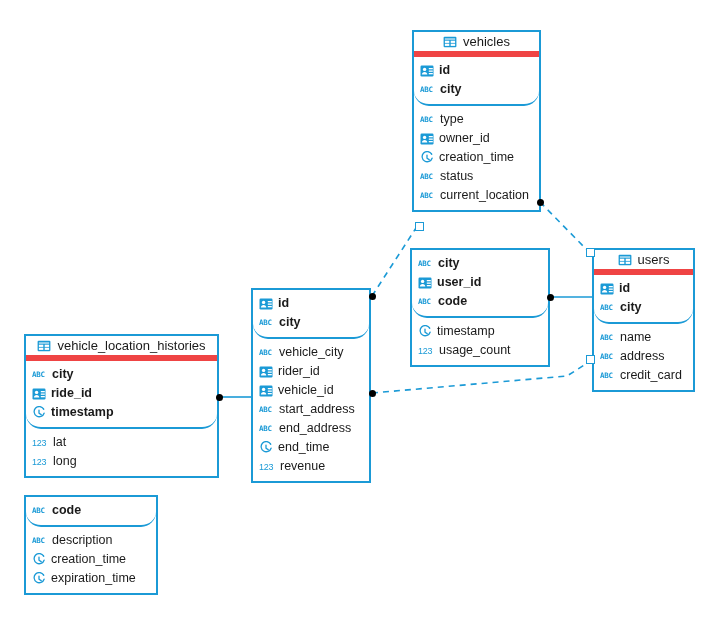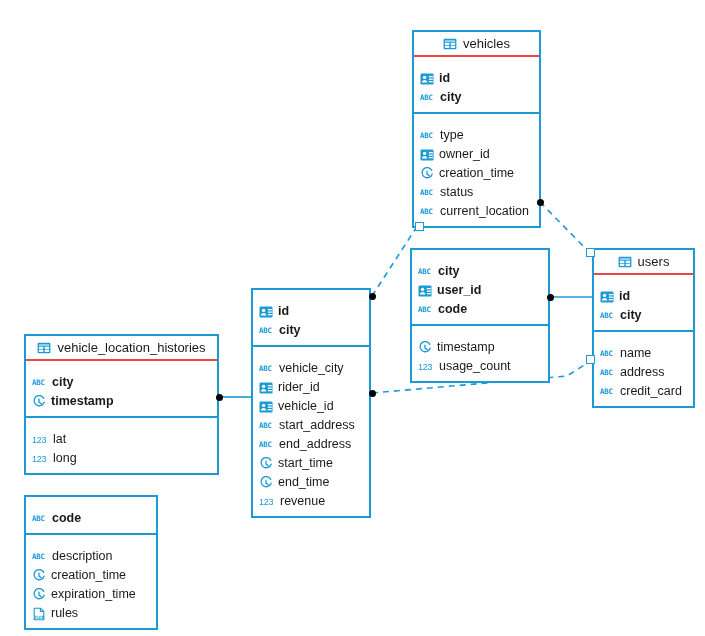--- a/index.html
+++ b/index.html
@@ -39,33 +39,34 @@
     z-index: 2;
   }
 
   .table-title {
     box-sizing: border-box;
     height: 25px;
     display: flex;
     align-items: center;
     justify-content: center;
     gap: 6px;
-    border-bottom: 2px solid #ef4444;
+    border-bottom: 6px solid #ef4444;
     background: #ffffff;
     padding: 0 6px;
   }
   .table-title-text {
     font-size: 13px;
     color: #1a1a1a;
     white-space: nowrap;
     line-height: 1;
   }
 
   .col-group {
-    padding: 12px 0 5px 0;
+    padding: 4px 0 5px 0;
+    border-radius: 15px;
   }
   .col-group.pk-group {
     border-bottom: 2px solid #1b9ad6;
   }
   .col-group.pk-group .col-name {
     font-weight: bold;
   }
 
   .column-row {
     display: flex;
@@ -363,30 +364,20 @@
           <span class="col-name">end_address</span>
         </div>
         <div class="column-row">
           <span class="icon">
             <svg width="14" height="14" viewBox="0 0 14 14">
               <path d="M11.6 3.0 A5.1 5.1 0 1 0 12.1 7.2" fill="none" stroke="#1b9ad6" stroke-width="1.3" stroke-linecap="round"></path>
               <path d="M11.0 1.7 L12.6 3.3 L10.9 4.0 Z" fill="#1b9ad6"></path>
               <path d="M7.0 4.1 L7.0 7.2 L9.2 8.6" fill="none" stroke="#1b9ad6" stroke-width="1.3" stroke-linecap="round" stroke-linejoin="round"></path>
             </svg>
           </span>
-          <span class="col-name">start_time</span>
-        </div>
-        <div class="column-row">
-          <span class="icon">
-            <svg width="14" height="14" viewBox="0 0 14 14">
-              <path d="M11.6 3.0 A5.1 5.1 0 1 0 12.1 7.2" fill="none" stroke="#1b9ad6" stroke-width="1.3" stroke-linecap="round"></path>
-              <path d="M11.0 1.7 L12.6 3.3 L10.9 4.0 Z" fill="#1b9ad6"></path>
-              <path d="M7.0 4.1 L7.0 7.2 L9.2 8.6" fill="none" stroke="#1b9ad6" stroke-width="1.3" stroke-linecap="round" stroke-linejoin="round"></path>
-            </svg>
-          </span>
           <span class="col-name">end_time</span>
         </div>
         <div class="column-row">
           <span class="icon icon-123">123</span>
           <span class="col-name">revenue</span>
         </div>
       </div>
     </div>
     <div class="table-node" style="left: 24px; top: 334px; width: 195px;">
       <div class="table-title">
@@ -403,20 +394,33 @@
         <span class="table-title-text">vehicle_location_histories</span>
       </div>
       <div class="col-group pk-group">
         <div class="column-row">
           <span class="icon icon-abc">ABC</span>
           <span class="col-name">city</span>
         </div>
         <div class="column-row">
           <span class="icon">
             <svg width="14" height="14" viewBox="0 0 14 14">
+              <rect x="0.5" y="1.5" width="13" height="11" rx="1.2" fill="#1b9ad6"></rect>
+              <circle cx="4.6" cy="5.4" r="1.7" fill="#ffffff"></circle>
+              <path d="M1.9 10.6c0-1.6 1.2-2.5 2.7-2.5s2.7 0.9 2.7 2.5z" fill="#ffffff"></path>
+              <rect x="8.8" y="4.0" width="4.0" height="1.3" fill="#ffffff"></rect>
+              <rect x="8.8" y="6.5" width="4.0" height="1.3" fill="#ffffff"></rect>
+              <rect x="8.8" y="9.0" width="4.0" height="1.3" fill="#ffffff"></rect>
+            </svg>
+          </span>
+          <span class="col-name">ride_id</span>
+        </div>
+        <div class="column-row">
+          <span class="icon">
+            <svg width="14" height="14" viewBox="0 0 14 14">
               <path d="M11.6 3.0 A5.1 5.1 0 1 0 12.1 7.2" fill="none" stroke="#1b9ad6" stroke-width="1.3" stroke-linecap="round"></path>
               <path d="M11.0 1.7 L12.6 3.3 L10.9 4.0 Z" fill="#1b9ad6"></path>
               <path d="M7.0 4.1 L7.0 7.2 L9.2 8.6" fill="none" stroke="#1b9ad6" stroke-width="1.3" stroke-linecap="round" stroke-linejoin="round"></path>
             </svg>
           </span>
           <span class="col-name">timestamp</span>
         </div>
       </div>
       <div class="col-group">
         <div class="column-row">
@@ -453,30 +457,20 @@
         </div>
         <div class="column-row">
           <span class="icon">
             <svg width="14" height="14" viewBox="0 0 14 14">
               <path d="M11.6 3.0 A5.1 5.1 0 1 0 12.1 7.2" fill="none" stroke="#1b9ad6" stroke-width="1.3" stroke-linecap="round"></path>
               <path d="M11.0 1.7 L12.6 3.3 L10.9 4.0 Z" fill="#1b9ad6"></path>
               <path d="M7.0 4.1 L7.0 7.2 L9.2 8.6" fill="none" stroke="#1b9ad6" stroke-width="1.3" stroke-linecap="round" stroke-linejoin="round"></path>
             </svg>
           </span>
           <span class="col-name">expiration_time</span>
-        </div>
-        <div class="column-row">
-          <span class="icon">
-            <svg width="14" height="14" viewBox="0 0 14 14">
-              <path d="M2.2 1.2 h6.2 l3.4 3.3 v8.3 h-9.6 z" fill="#ffffff" stroke="#1b9ad6" stroke-width="1.1" stroke-linejoin="round"></path>
-              <path d="M8.4 1.2 v3.3 h3.4" fill="none" stroke="#1b9ad6" stroke-width="1.1" stroke-linejoin="round"></path>
-              <text x="7.0" y="11.6" font-family="DejaVu Sans Mono, monospace" font-size="4.4" font-weight="bold" fill="#1b9ad6" text-anchor="middle">JSON</text>
-            </svg>
-          </span>
-          <span class="col-name">rules</span>
         </div>
       </div>
     </div>
     <div class="marker-dot" style="left: 368.5px; top: 292.5px; background: rgb(0, 0, 0);"></div>
     <div class="marker-square" style="left: 415px; top: 222px; border-color: rgb(27, 154, 214);"></div>
     <div class="marker-dot" style="left: 536.5px; top: 198.5px; background: rgb(0, 0, 0);"></div>
     <div class="marker-square" style="left: 586px; top: 248px; border-color: rgb(27, 154, 214);"></div>
     <div class="marker-dot" style="left: 546.5px; top: 293.5px; background: rgb(0, 0, 0);"></div>
     <div class="marker-dot" style="left: 368.5px; top: 389.5px; background: rgb(0, 0, 0);"></div>
     <div class="marker-square" style="left: 586px; top: 355px; border-color: rgb(27, 154, 214);"></div>

